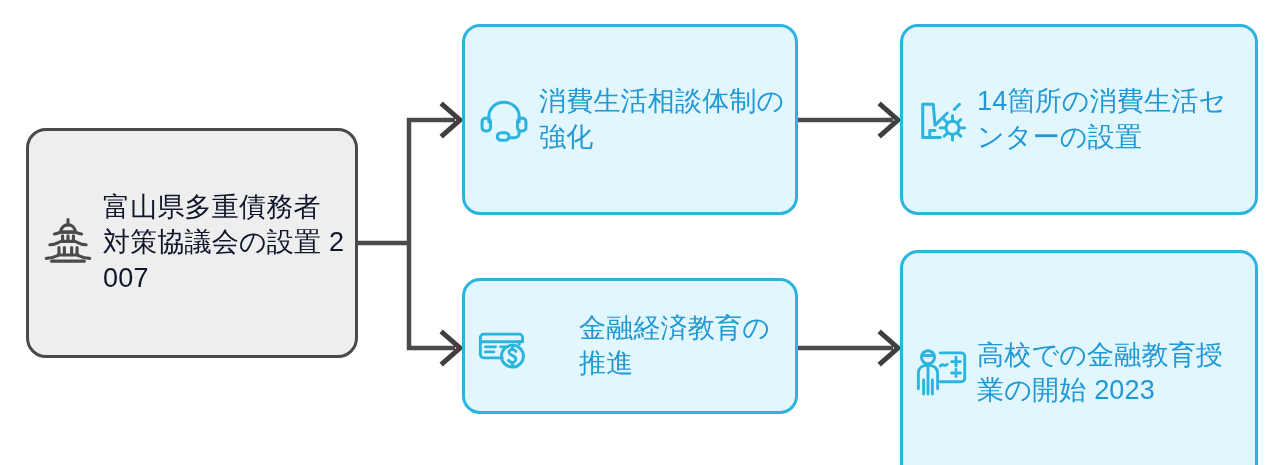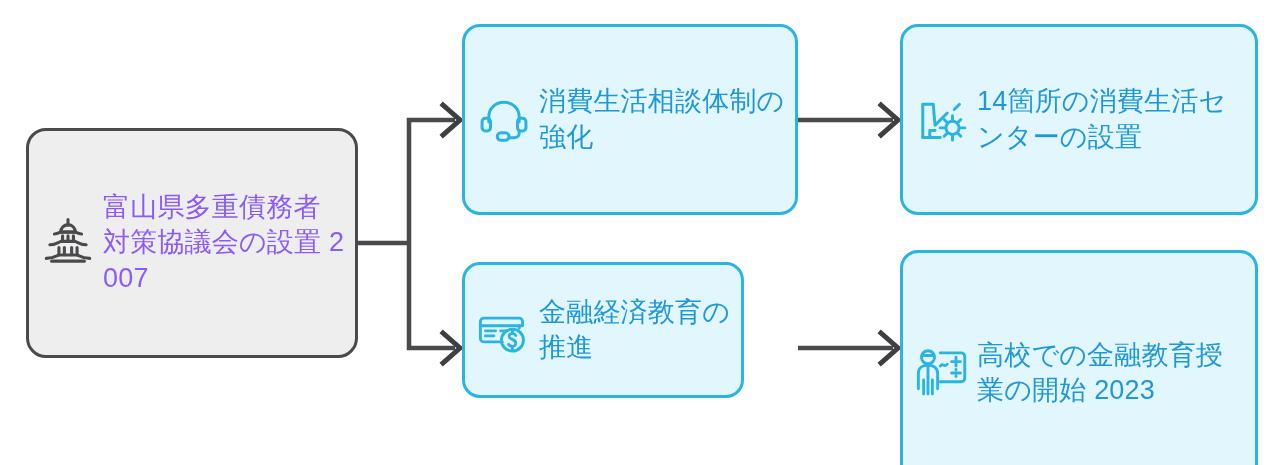--- a/index.html
+++ b/index.html
@@ -60,31 +60,31 @@
   }
   .node-label {
     flex: 1 1 auto;
     font-size: 27px;
     line-height: 1.30;
     letter-spacing: 0.2px;
     word-break: break-all;
     text-align: left;
   }
   .node-root .node-label {
-    color: #8b5cf6;
+    color: #0f172a;
   }
   .node-blue .node-label {
     color: #2098d6;
   }
 
   
   #node-root        { left: 26px;  top: 128px; width: 332px; height: 230px; }
   #node-consult     { left: 462px; top: 24px;  width: 336px; height: 191px; }
   #node-center      { left: 900px; top: 24px;  width: 358px; height: 191px; justify-content: center; }
-  #node-education   { left: 462px; top: 262px; width: 282px; height: 136px; }
+  #node-education   { left: 462px; top: 278px; width: 336px; height: 136px; gap: 40px; }
   #node-highschool  { left: 900px; top: 250px; width: 358px; height: 246px; }
 </style>
 </head>
 <body>
 
 <div id="canvas">
 
   <svg id="connectors" viewBox="0 0 1280 465" width="1280" height="465" xmlns="http://www.w3.org/2000/svg">
     <g fill="none" stroke="#4a4a4c" stroke-width="4.5" stroke-linecap="butt" stroke-linejoin="miter">
 

